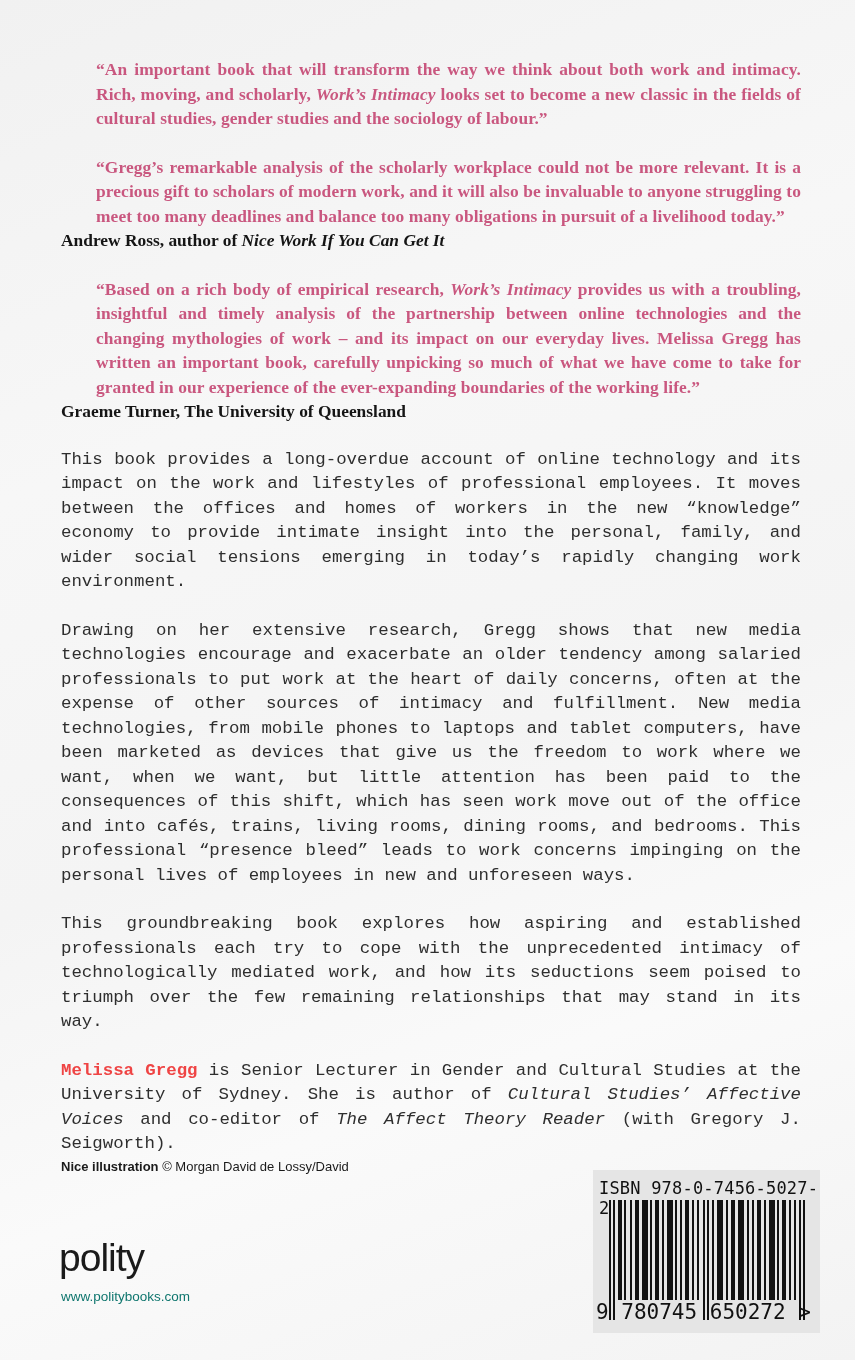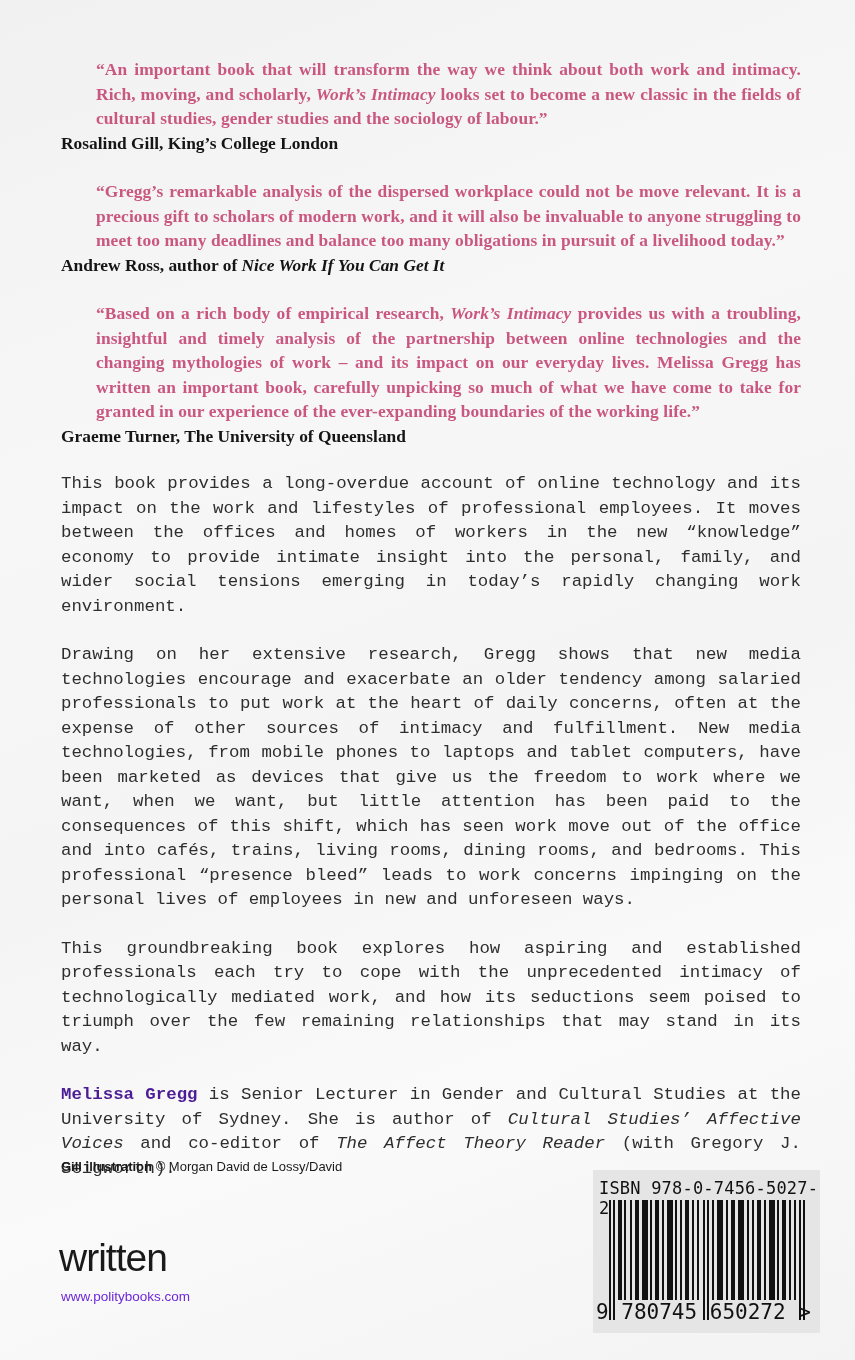--- a/index.html
+++ b/index.html
@@ -19,34 +19,34 @@
   .attr {
     color: #151515; font-size: 17.4px; line-height: 24.5px; font-weight: bold;
     font-family: "Liberation Serif", "DejaVu Serif", serif;
   }
   .qblock { margin-bottom: 24px; }
   .body-para {
     font-family: Liberation Mono, monospace;
     font-size: 17.4px; line-height: 24.5px; color: #2e2e2e;
     text-align: justify; margin: 0 0 24px 0;
   }
-  .body-para b { color: #4c1d95; }
+  .body-para b { color: #ef4444; }
   .credits {
     position: absolute; left: 61px; top: 1158px;
     font-family: "Liberation Sans", sans-serif; font-size: 13px; line-height: 17px; color: #1a1a1a;
   }
   .credits b { font-weight: bold; }
   .logo {
     position: absolute; left: 59px; top: 1238px;
     font-family: "Liberation Sans", sans-serif; font-size: 39px; letter-spacing: -1px; color: #1a1a1a;
     line-height: 40px;
   }
   .website {
     position: absolute; left: 61px; top: 1289px;
-    font-family: "Liberation Sans", sans-serif; font-size: 13.5px; color: #6d28d9;
+    font-family: "Liberation Sans", sans-serif; font-size: 13.5px; color: #0f766e;
   }
   .barcode-box {
     position: absolute; left: 593px; top: 1170px; width: 227px; height: 163px; background: #e5e5e5;
   }
   .isbn-text {
     position: absolute; left: 6px; top: 8px;
     font-family: "DejaVu Sans Mono", "Liberation Mono", monospace; font-size: 17px; color: #111;
     letter-spacing: 0.2px;
   }
   .bars { position: absolute; left: 16px; top: 30px; width: 200px; height: 120px; }
@@ -56,45 +56,44 @@
     background: transparent;
   }
 </style>
 </head>
 <body>
 
 <div class="page">
 
   <div class="qblock">
     <div class="quote"><span>“An important book that will transform the way we think about both work and intimacy. Rich, moving, and scholarly, </span><i>Work’s Intimacy</i><span> looks set to become a new classic in the fields of cultural studies, gender studies and the sociology of labour.”</span></div>
-    <div class="attr"><span>Rosalind Gill, King’s College London</span></div>
   </div>
 
   <div class="qblock">
-    <div class="quote"><span>“Gregg’s remarkable analysis of the dispersed workplace could not be move relevant. It is a precious gift to scholars of modern work, and it will also be invaluable to anyone struggling to meet too many deadlines and balance too many obligations in pursuit of a livelihood today.”</span></div>
+    <div class="quote"><span>“Gregg’s remarkable analysis of the scholarly workplace could not be more relevant. It is a precious gift to scholars of modern work, and it will also be invaluable to anyone struggling to meet too many deadlines and balance too many obligations in pursuit of a livelihood today.”</span></div>
     <div class="attr"><span>Andrew Ross, author of </span><i>Nice Work If You Can Get It</i></div>
   </div>
 
   <div class="qblock">
     <div class="quote"><span>“Based on a rich body of empirical research, </span><i>Work’s Intimacy</i><span> provides us with a troubling, insightful and timely analysis of the partnership between online technologies and the changing mythologies of work – and its impact on our everyday lives. Melissa Gregg has written an important book, carefully unpicking so much of what we have come to take for granted in our experience of the ever-expanding boundaries of the working life.”</span></div>
     <div class="attr"><span>Graeme Turner, The University of Queensland</span></div>
   </div>
 
   <p class="body-para">This book provides a long-overdue account of online technology and its impact on the work and lifestyles of professional employees. It moves between the offices and homes of workers in the new “knowledge” economy to provide intimate insight into the personal, family, and wider social tensions emerging in today’s rapidly changing work environment.</p>
   <p class="body-para">Drawing on her extensive research, Gregg shows that new media technologies encourage and exacerbate an older tendency among salaried professionals to put work at the heart of daily concerns, often at the expense of other sources of intimacy and fulfillment. New media technologies, from mobile phones to laptops and tablet computers, have been marketed as devices that give us the freedom to work where we want, when we want, but little attention has been paid to the consequences of this shift, which has seen work move out of the office and into cafés, trains, living rooms, dining rooms, and bedrooms. This professional “presence bleed” leads to work concerns impinging on the personal lives of employees in new and unforeseen ways.</p>
   <p class="body-para">This groundbreaking book explores how aspiring and established professionals each try to cope with the unprecedented intimacy of technologically mediated work, and how its seductions seem poised to triumph over the few remaining relationships that may stand in its way.</p>
 
   <p class="body-para"><b>Melissa Gregg</b><span> is Senior Lecturer in Gender and Cultural Studies at the University of Sydney. She is author of </span><i>Cultural Studies’ Affective Voices</i><span> and co-editor of </span><i>The Affect Theory Reader</i><span> (with Gregory J. Seigworth).</span></p>
 </div>
 
 <div class="credits">
-  <div><b>Gill illustration</b><span> © Morgan David de Lossy/David</span></div>
+  <div><b>Nice illustration</b><span> © Morgan David de Lossy/David</span></div>
 </div>
 
-<div class="logo">written</div>
+<div class="logo">polity</div>
 <div class="website">www.politybooks.com</div>
 
 <div class="barcode-box">
   <div class="isbn-text">ISBN 978-0-7456-5027-2</div>
   <svg class="bars" viewBox="0 0 200 120" preserveAspectRatio="none">
     <g fill="#111">
       <rect x="0" y="0" width="2" height="120"></rect>
         <rect x="4" y="0" width="2" height="120"></rect>
       <rect x="9" y="0" width="4" height="100"></rect>
         <rect x="15" y="0" width="2" height="100"></rect>

